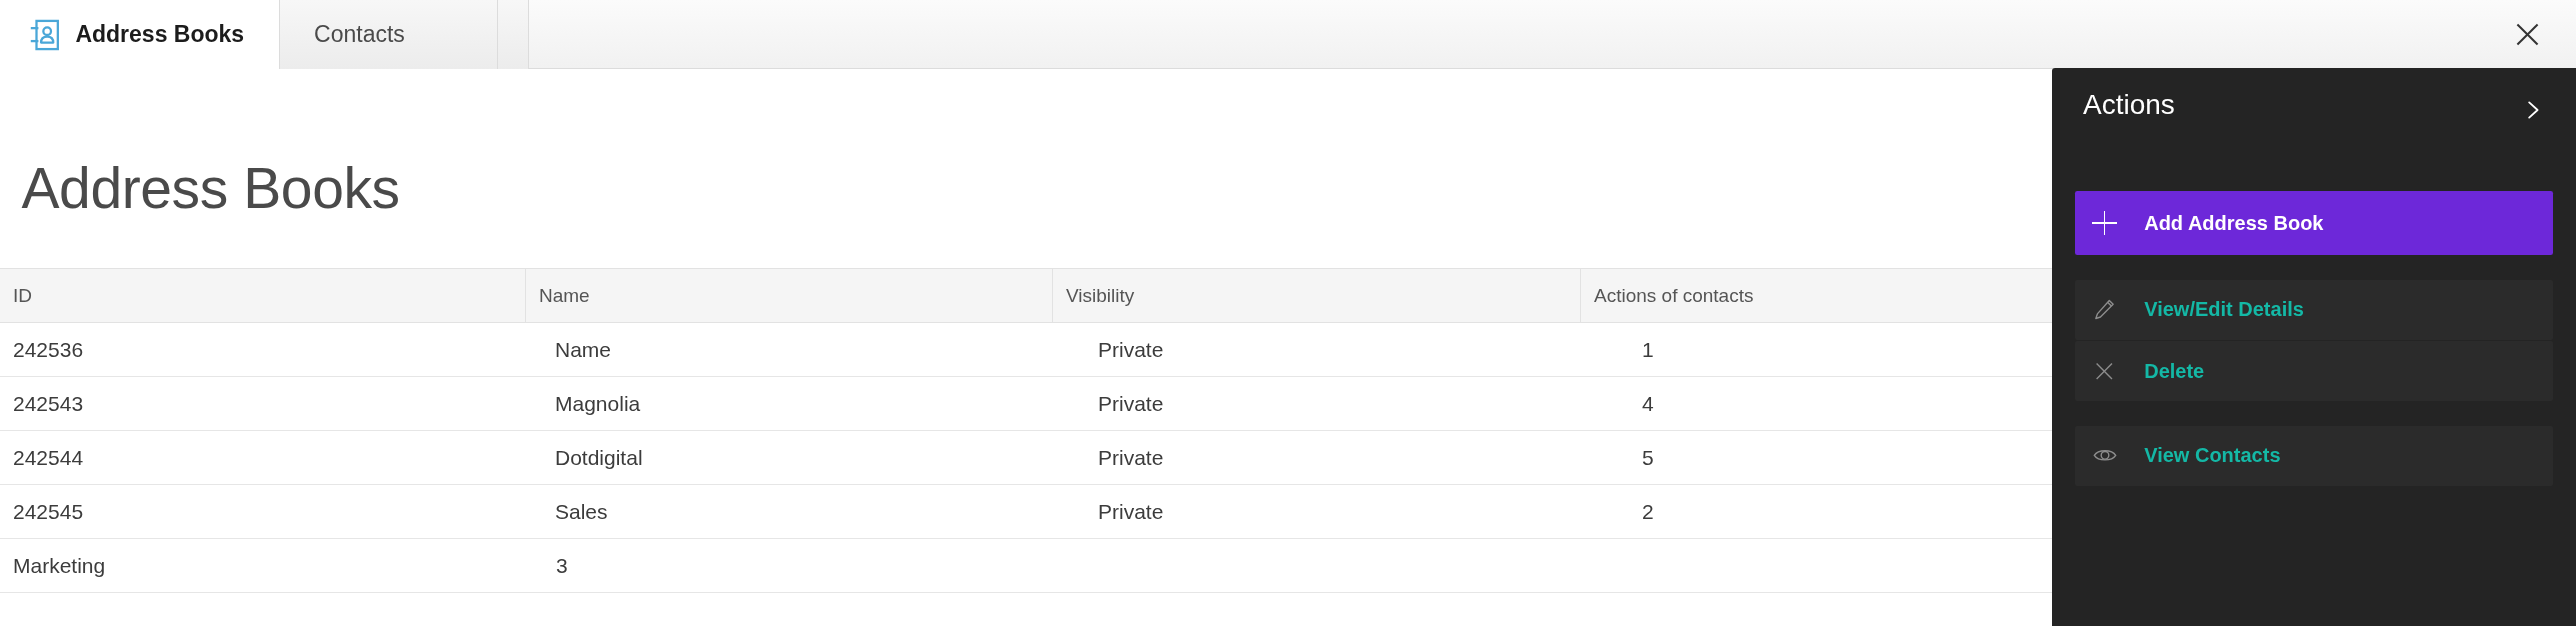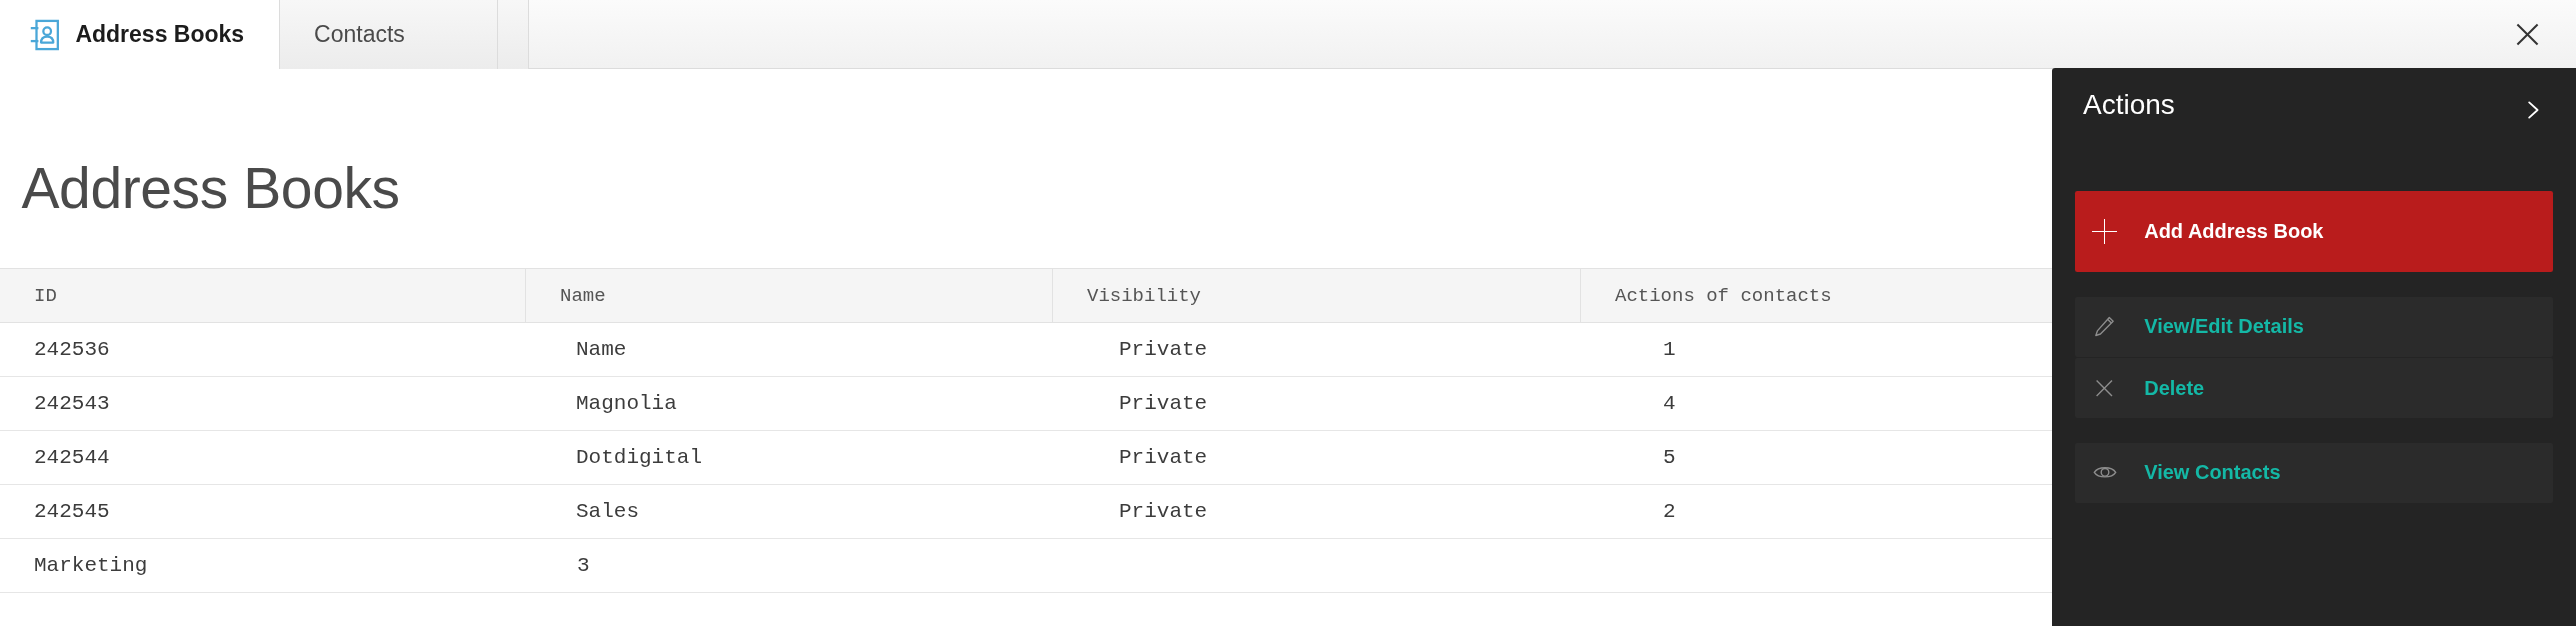--- a/index.html
+++ b/index.html
@@ -166,21 +166,21 @@
   }
 
   .t-body .t-cell {
     color: #3c3c3c;
     font-size: 21px;
     display: flex;
     align-items: center;
     height: 100%;
   }
 
-  .t-cell { padding-left: 34px; flex: 0 0 auto; overflow: hidden; white-space: nowrap; font-family: Liberation Mono, monospace; }
+  .t-cell { padding-left: 13px; flex: 0 0 auto; overflow: hidden; white-space: nowrap; }
   .c-id   { width: 526px; }
   .c-name { width: 527px; }
   .c-vis  { width: 528px; }
   .c-num  { width: 471px; border-right: none !important; }
 
   
   .actions {
     position: absolute;
     left: 2052px;
     top: 68px;
@@ -241,22 +241,22 @@
   }
 
   .action-item .ai-label {
     font-size: 20px;
     font-weight: bold;
     white-space: nowrap;
     padding-left: 9.2px;
   }
 
   .action-item.enabled {
-    background: #b91c1c;
-    height: 81px;
+    background: #6d28d9;
+    height: 64px;
   }
   .action-item.enabled .ai-label { color: #ffffff; }
 
   .action-item.disabled {
     background: #2b2b2b;
     cursor: default;
   }
   .action-item.disabled .ai-label { color: #14b8a6; }
 
   .gap-lg { height: 24.6px; }

